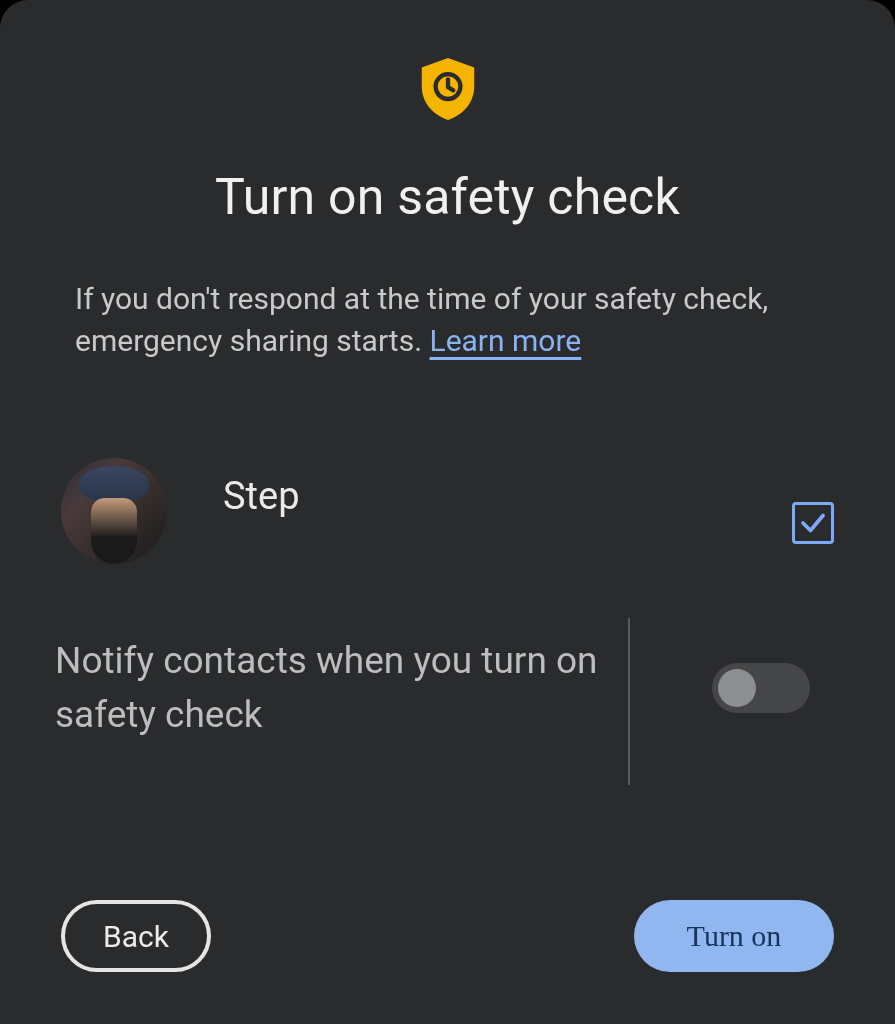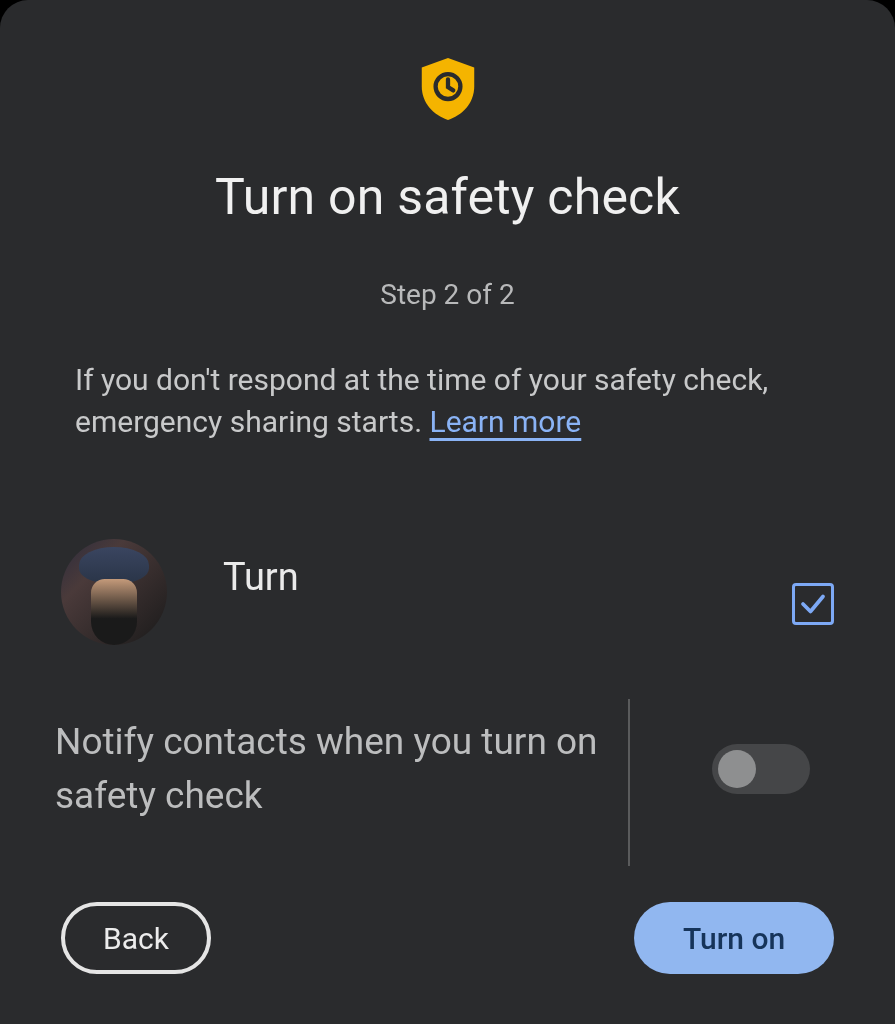--- a/index.html
+++ b/index.html
@@ -179,48 +179,48 @@
       width: 150px;
       background: transparent;
       border: 4px solid #e5e5e5;
       color: #ececec;
     }
     .btn-primary {
       width: 200px;
       background: #91b7f0;
       color: #16345a;
       font-weight: 500;
+      font-family: Liberation Serif, serif;
     }
   </style>
 </head>
 <body>
 
 <div class="screen">
 
   <div class="header">
     <div class="shield-icon-wrap">
       <svg width="58" height="62" viewBox="0 0 24 26">
         <path d="M12 0 L23 4 L23 12 C23 19 18 24 12 26 C6 24 1 19 1 12 L1 4 Z" fill="#f5b400"></path>
         <circle cx="12" cy="12" r="5.2" fill="none" stroke="#2a2b2d" stroke-width="1.8"></circle>
         <path d="M12 9 L12 12.2 L14.2 13.6" fill="none" stroke="#2a2b2d" stroke-width="1.8" stroke-linecap="round"></path>
       </svg>
     </div>
 
     <h1 class="title">Turn on safety check</h1>
 
-    <div class="step">Step 2 of 2</div>
 
     <p class="description">
       <span>If you don't respond at the time of your safety check, emergency sharing starts. </span><a href="#">Learn more</a>
     </p>
   </div>
 
   <div class="contact-row">
     <div class="avatar"></div>
-    <div class="contact-name">Turn</div>
+    <div class="contact-name">Step</div>
     <div class="checkbox">
       <svg viewBox="0 0 24 24">
         <path d="M4 12 L10 18 L20 6" fill="none" stroke="#7da9f5" stroke-width="3" stroke-linecap="round" stroke-linejoin="round"></path>
       </svg>
     </div>
   </div>
 
   <div class="notify-row">
     <div class="divider"></div>
     <div class="notify-label">Notify contacts when you turn on safety check</div>

